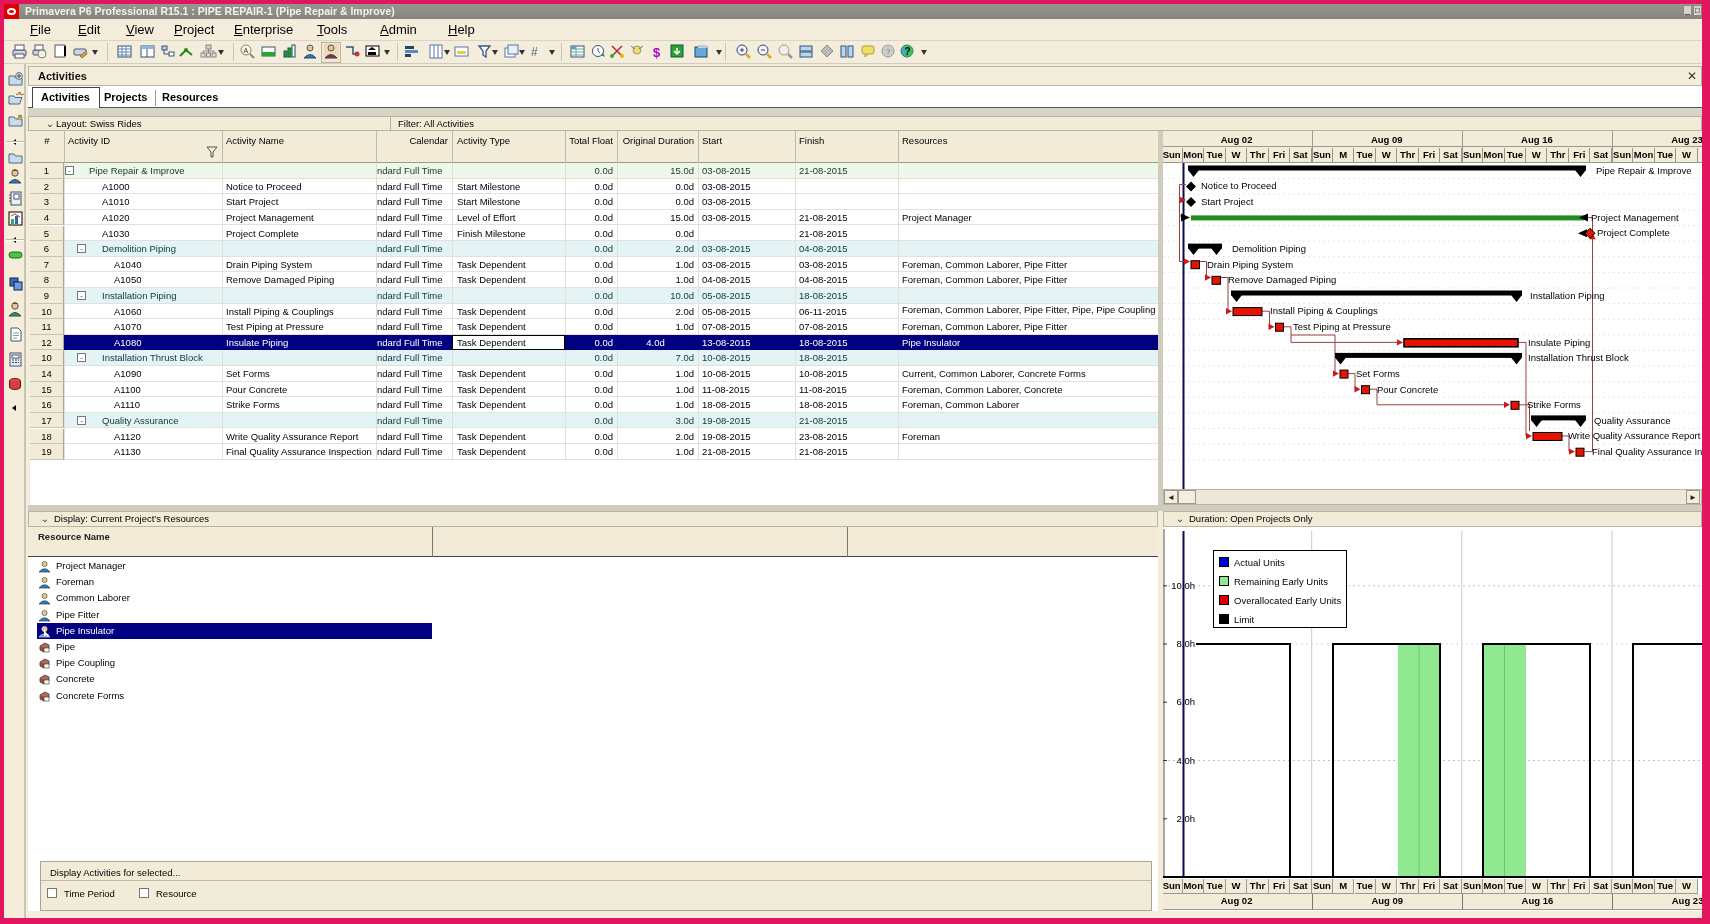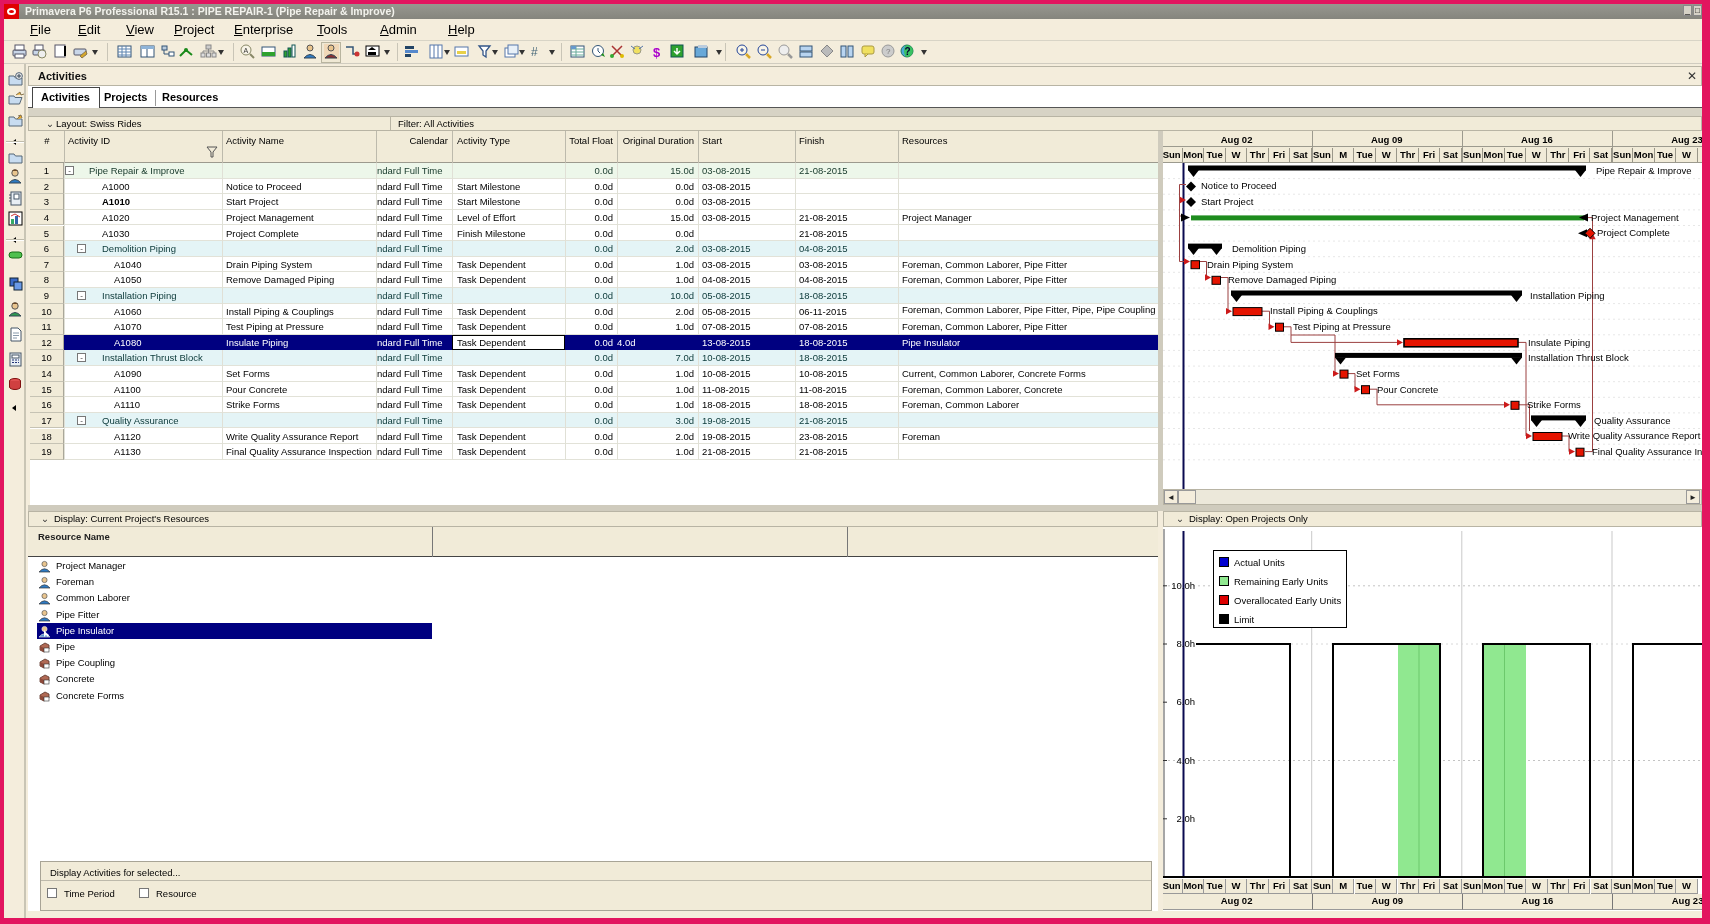--- a/index.html
+++ b/index.html
@@ -327,21 +327,21 @@
     <div class="abs t11" style="left:102px;top:179.6px;color:#000;font-weight:normal;">A1000</div>
     <div class="abs t11" style="left:226px;top:179.6px;color:#000;">Notice to Proceed</div>
     <div class="abs t11" style="left:377px;top:179.6px;color:#000;">ndard Full Time</div>
     <div class="abs t11" style="left:457px;top:179.6px;color:#000;">Start Milestone</div>
     <div class="abs t11" style="left:565px;top:179.6px;width:48px;text-align:right;color:#000;">0.0d</div>
     <div class="abs t11" style="left:617px;top:179.6px;width:77px;text-align:right;color:#000;">0.0d</div>
     <div class="abs t11" style="left:702px;top:179.6px;color:#000;">03-08-2015</div>
     <div class="abs t11" style="left:799px;top:179.6px;color:#000;"></div>
     <div class="abs t11" style="left:30px;top:194.2px;width:34px;height:15.6px;background:#F1EBD8;border-bottom:1px solid #C6C3B4;border-right:1px solid #AAA79A;text-align:center;padding-top:1px;">3</div>
     <div class="abs" style="left:64px;top:194.2px;width:1094px;height:15.6px;background:#FFFFFF;border-bottom:1px solid #E2E2D8;"></div>
-    <div class="abs t11" style="left:102px;top:195.2px;color:#000;font-weight:bold;">A1010</div>
+    <div class="abs t11" style="left:102px;top:195.2px;color:#000;font-weight:normal;">A1010</div>
     <div class="abs t11" style="left:226px;top:195.2px;color:#000;">Start Project</div>
     <div class="abs t11" style="left:377px;top:195.2px;color:#000;">ndard Full Time</div>
     <div class="abs t11" style="left:457px;top:195.2px;color:#000;">Start Milestone</div>
     <div class="abs t11" style="left:565px;top:195.2px;width:48px;text-align:right;color:#000;">0.0d</div>
     <div class="abs t11" style="left:617px;top:195.2px;width:77px;text-align:right;color:#000;">0.0d</div>
     <div class="abs t11" style="left:702px;top:195.2px;color:#000;">03-08-2015</div>
     <div class="abs t11" style="left:799px;top:195.2px;color:#000;"></div>
     <div class="abs t11" style="left:30px;top:209.9px;width:34px;height:15.6px;background:#F1EBD8;border-bottom:1px solid #C6C3B4;border-right:1px solid #AAA79A;text-align:center;padding-top:1px;">4</div>
     <div class="abs" style="left:64px;top:209.9px;width:1094px;height:15.6px;background:#FFFFFF;border-bottom:1px solid #E2E2D8;"></div>
     <div class="abs t11" style="left:102px;top:210.9px;color:#000;font-weight:normal;">A1020</div>
@@ -426,21 +426,21 @@
     <div class="abs t11" style="left:799px;top:320.2px;color:#000;">07-08-2015</div>
     <div class="abs t11" style="left:902px;top:320.2px;color:#000;">Foreman, Common Laborer, Pipe Fitter</div>
     <div class="abs t11" style="left:30px;top:334.8px;width:34px;height:15.6px;background:#F1EBD8;border-bottom:1px solid #C6C3B4;border-right:1px solid #AAA79A;text-align:center;padding-top:1px;">12</div>
     <div class="abs" style="left:64px;top:334.8px;width:1094px;height:15.6px;background:#000080;border-bottom:1px solid #000080;"></div>
     <div class="abs t11" style="left:114px;top:335.8px;color:#FFF;font-weight:normal;">A1080</div>
     <div class="abs t11" style="left:226px;top:335.8px;color:#FFF;">Insulate Piping</div>
     <div class="abs t11" style="left:377px;top:335.8px;color:#FFF;">ndard Full Time</div>
     <div class="abs" style="left:452px;top:334.8px;width:113px;height:15.6px;background:#fff;border:1px solid #000;"></div>
     <div class="abs t11" style="left:457px;top:335.8px;color:#000;">Task Dependent</div>
     <div class="abs t11" style="left:565px;top:335.8px;width:48px;text-align:right;color:#FFF;">0.0d</div>
-    <div class="abs t11" style="left:617px;top:335.8px;width:77px;text-align:left;color:#FFF;">4.0d</div>
+    <div class="abs t11" style="left:617px;top:335.8px;width:77px;text-align:center;color:#FFF;">4.0d</div>
     <div class="abs t11" style="left:702px;top:335.8px;color:#FFF;">13-08-2015</div>
     <div class="abs t11" style="left:799px;top:335.8px;color:#FFF;">18-08-2015</div>
     <div class="abs t11" style="left:902px;top:335.8px;color:#FFF;">Pipe Insulator</div>
     <div class="abs t11" style="left:30px;top:350.4px;width:34px;height:15.6px;background:#F1EBD8;border-bottom:1px solid #C6C3B4;border-right:1px solid #AAA79A;text-align:center;padding-top:1px;">10</div>
     <div class="abs" style="left:64px;top:350.4px;width:1094px;height:15.6px;background:#E4F4F6;border-bottom:1px solid #E2E2D8;"></div>
     <div class="abs" style="left:77px;top:353.4px;width:9px;height:9px;background:#fff;border:1px solid #777;font-size:8px;line-height:7px;text-align:center;color:#333;">-</div>
     <div class="abs t11" style="left:102px;top:351.4px;color:#0A3838;font-weight:normal;">Installation Thrust Block</div>
     <div class="abs t11" style="left:377px;top:351.4px;color:#0A3838;">ndard Full Time</div>
     <div class="abs t11" style="left:565px;top:351.4px;width:48px;text-align:right;color:#0A3838;">0.0d</div>
     <div class="abs t11" style="left:617px;top:351.4px;width:77px;text-align:right;color:#0A3838;">7.0d</div>
@@ -733,21 +733,21 @@
     <div class="abs" style="left:40px;top:861px;width:1112px;height:50px;background:#F1EBD8;border:1px solid #A8A496;"></div>
     <div class="abs t11" style="left:50px;top:866px;">Display Activities for selected...</div>
     <div class="abs" style="left:41px;top:880px;width:1110px;height:1px;background:#BDB9AB;"></div>
     <div class="abs" style="left:47px;top:888px;width:10px;height:10px;background:#fff;border:1px solid #777;"></div>
     <div class="abs t11" style="left:64px;top:887px;">Time Period</div>
     <div class="abs" style="left:139px;top:888px;width:10px;height:10px;background:#fff;border:1px solid #777;"></div>
     <div class="abs t11" style="left:156px;top:887px;">Resource</div>
     <div class="abs" style="left:1163px;top:511px;width:539px;height:400px;background:#fff;"></div>
     <div class="abs" style="left:1163px;top:511px;width:539px;height:16px;background:#F1EBD8;border:1px solid #B8B4A4;"></div>
     <div class="abs t11" style="left:1176px;top:512px;color:#333;">⌄</div>
-    <div class="abs t11" style="left:1189px;top:512px;">Display: Open Projects Only</div>
+    <div class="abs t11" style="left:1189px;top:512px;">Duration: Open Projects Only</div>
     <div id="hist" class="abs" style="left:1163px;top:527px;width:539px;height:390px;overflow:hidden;">
       <svg width="539" height="390" style="position:absolute;left:0;top:0;">
         <line x1="148.7" y1="4.0" x2="148.7" y2="350.0" stroke="#C9C9C9" stroke-width="1"></line>
         <line x1="298.8" y1="4.0" x2="298.8" y2="350.0" stroke="#C9C9C9" stroke-width="1"></line>
         <line x1="449.0" y1="4.0" x2="449.0" y2="350.0" stroke="#C9C9C9" stroke-width="1"></line>
         <line x1="0.0" y1="58.8" x2="539" y2="58.8" stroke="#C4C4C4" stroke-width="1" stroke-dasharray="2,3"></line>
         <line x1="0.0" y1="233.5" x2="539" y2="233.5" stroke="#C4C4C4" stroke-width="1" stroke-dasharray="2,3"></line>
         <line x1="33.0" y1="117.0" x2="539" y2="117.0" stroke="#D8D8D8" stroke-width="1" stroke-dasharray="2,3"></line>
         <line x1="1" y1="2.0" x2="1" y2="350.0" stroke="#888" stroke-width="1.5"></line>
         <line x1="20.5" y1="4.0" x2="20.5" y2="350.0" stroke="#0A0A50" stroke-width="2"></line>

